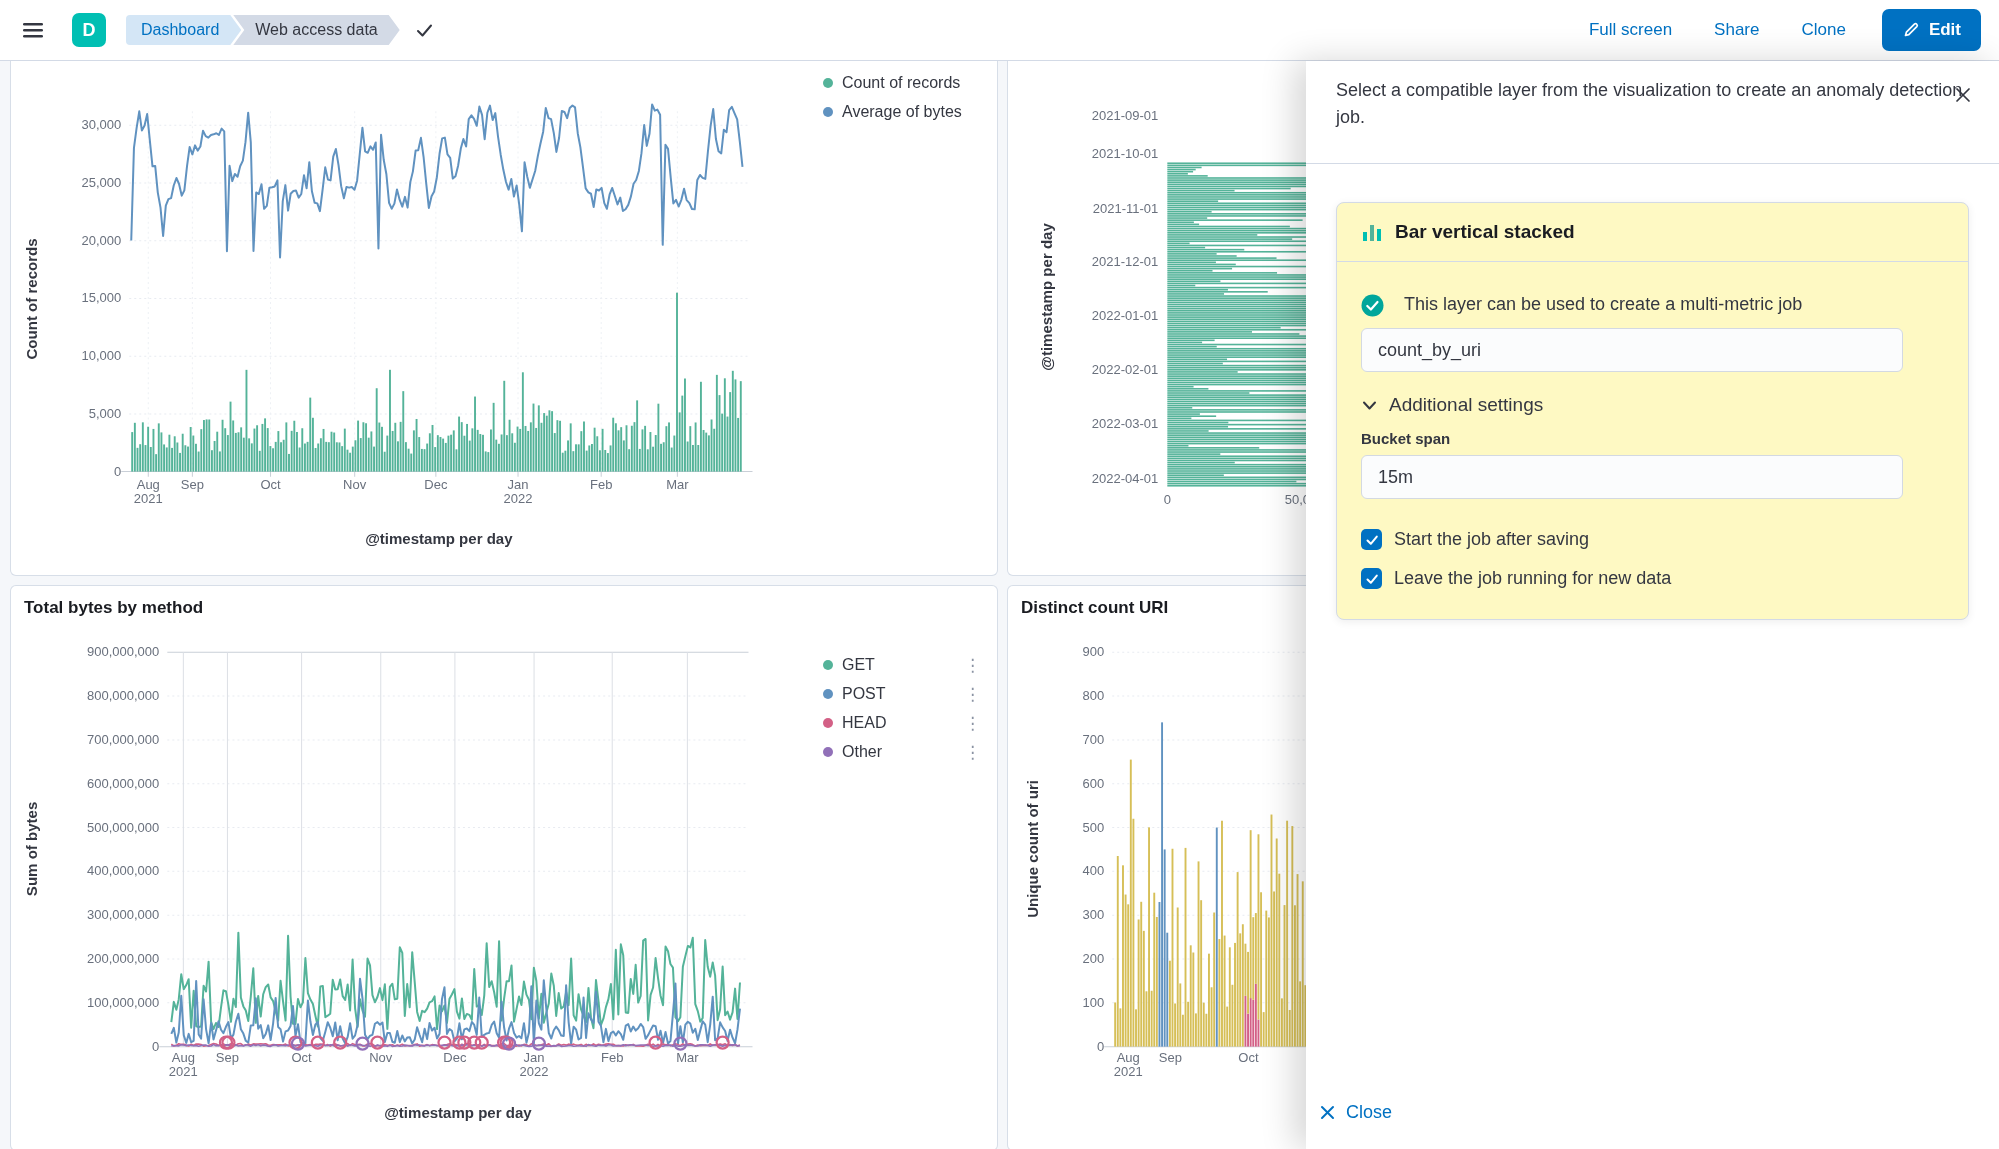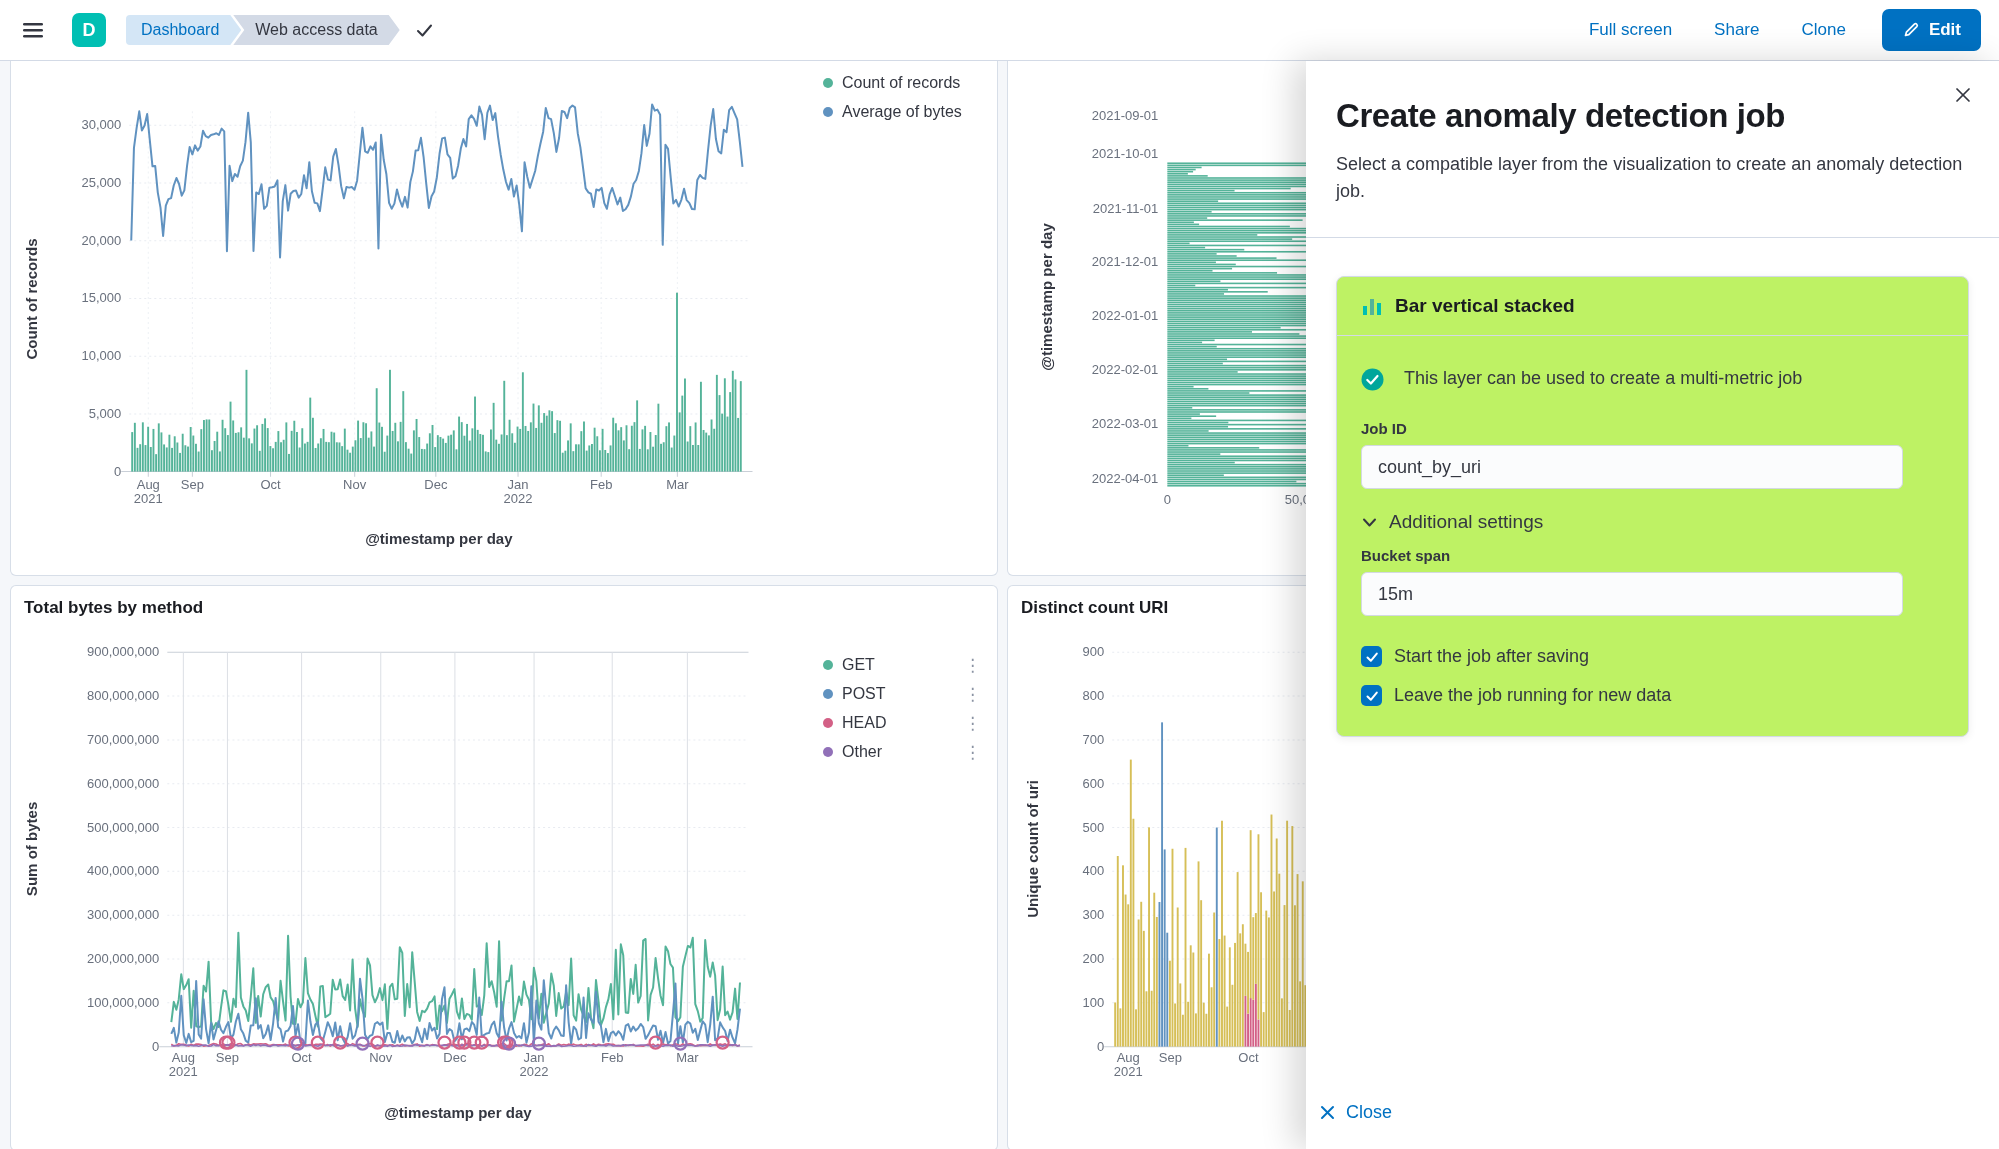--- a/index.html
+++ b/index.html
@@ -34,21 +34,21 @@
   .legend-item{display:flex;align-items:center;gap:9px;font-size:16px;color:#343741;cursor:pointer;}
   .dot{width:10px;height:10px;border-radius:50%;flex:0 0 auto;}
   .more{margin-left:auto;color:#8b93a3;font-size:17px;cursor:pointer;line-height:1;}
 
   
   .flyout{position:absolute;top:61px;left:1306px;right:0;bottom:0;background:#fff;z-index:60;box-shadow:-12px 0 32px rgba(0,0,0,0.16);padding:0 30px;box-sizing:border-box;}
   .flyout-close{position:absolute;top:24px;right:26px;}
   .flyout-title{margin:36px 0 0;font-size:33px;font-weight:700;color:#1a1c21;letter-spacing:-0.4px;}
   .flyout-desc{margin:16px 0 0;font-size:18px;line-height:1.5;color:#343741;max-width:645px;}
   .flyout-divider{height:1px;background:#d3dae6;margin:32px -30px 0;}
-  .card{margin-top:38px;border:1px solid #d3dae6;border-radius:8px;background:#bef264;box-shadow:0 2px 8px rgba(0,0,0,0.07);}
+  .card{margin-top:38px;border:1px solid #d3dae6;border-radius:8px;background:#fef9c3;box-shadow:0 2px 8px rgba(0,0,0,0.07);}
   .card-header{display:flex;align-items:center;gap:12px;padding:18px 24px;border-bottom:1px solid #d3dae6;}
   .card-title{font-size:19px;font-weight:700;color:#1a1c21;}
   .card-body{padding:32px 24px 30px;}
   .compat-row{display:flex;align-items:flex-start;gap:20px;font-size:18px;color:#343741;height:26px;}
   .field-label{margin-top:26px;font-size:15px;font-weight:700;color:#343741;}
   .field-label.tight{margin-top:12px;}
   .text-input{margin-top:8px;display:block;width:542px;height:44px;border:1px solid #d3d9e2;border-radius:6px;background:#fbfcfd;padding:0 16px;font-size:18px;color:#343741;box-sizing:border-box;font-family:inherit;}
   .accordion{margin-top:20px;display:flex;align-items:center;gap:11px;font-size:19px;color:#343741;background:none;border:none;padding:0;cursor:pointer;font-family:inherit;height:26px;text-align:right;}
   .checkbox-row{display:flex;gap:12px;font-size:18px;color:#343741;cursor:pointer;}
   .checkbox-row.first{margin-top:30px;}
@@ -1016,21 +1016,20 @@
 </div>
 
 <aside class="flyout">
   <button class="icon-btn flyout-close">
     <svg width="20" height="20" viewBox="0 0 20 20">
       <line x1="4" y1="4" x2="16" y2="16" stroke="#343741" stroke-width="1.7" stroke-linecap="round"></line>
       <line x1="16" y1="4" x2="4" y2="16" stroke="#343741" stroke-width="1.7" stroke-linecap="round"></line>
     </svg>
   </button>
 
-  <h1 class="flyout-title">Create anomaly detection job</h1>
   <p class="flyout-desc">Select a compatible layer from the visualization to create an anomaly detection job.</p>
   <div class="flyout-divider"></div>
 
   <div class="card">
     <div class="card-header">
       <svg width="22" height="22" viewBox="0 0 22 22">
         <rect x="2" y="11" width="4" height="9" fill="#00BFB3"></rect>
         <rect x="9" y="4" width="4" height="16" fill="#54B399"></rect>
         <rect x="16" y="8" width="4" height="12" fill="#00BFB3"></rect>
       </svg>
@@ -1039,21 +1038,20 @@
     <div class="card-body">
 
       <div class="compat-row">
         <svg width="23" height="23" viewBox="0 0 23 23">
           <circle cx="11.5" cy="11.5" r="11" fill="#00A69B"></circle>
           <polyline points="6.3,12 9.9,15.5 16.5,8" fill="none" stroke="#fff" stroke-width="2.2" stroke-linecap="round" stroke-linejoin="round"></polyline>
         </svg>
         <span>This layer can be used to create a multi-metric job</span>
       </div>
 
-      <div class="field-label">Job ID</div>
       <input class="text-input" value="count_by_uri" style="">
 
       <button class="accordion">
         <svg width="17" height="17" viewBox="0 0 17 17">
           <polyline points="3,5.5 8.5,11.5 14,5.5" fill="none" stroke="#343741" stroke-width="2" stroke-linecap="round" stroke-linejoin="round"></polyline>
         </svg>
         <span>Additional settings</span>
       </button>
 
       <div class="field-label tight">Bucket span</div>

